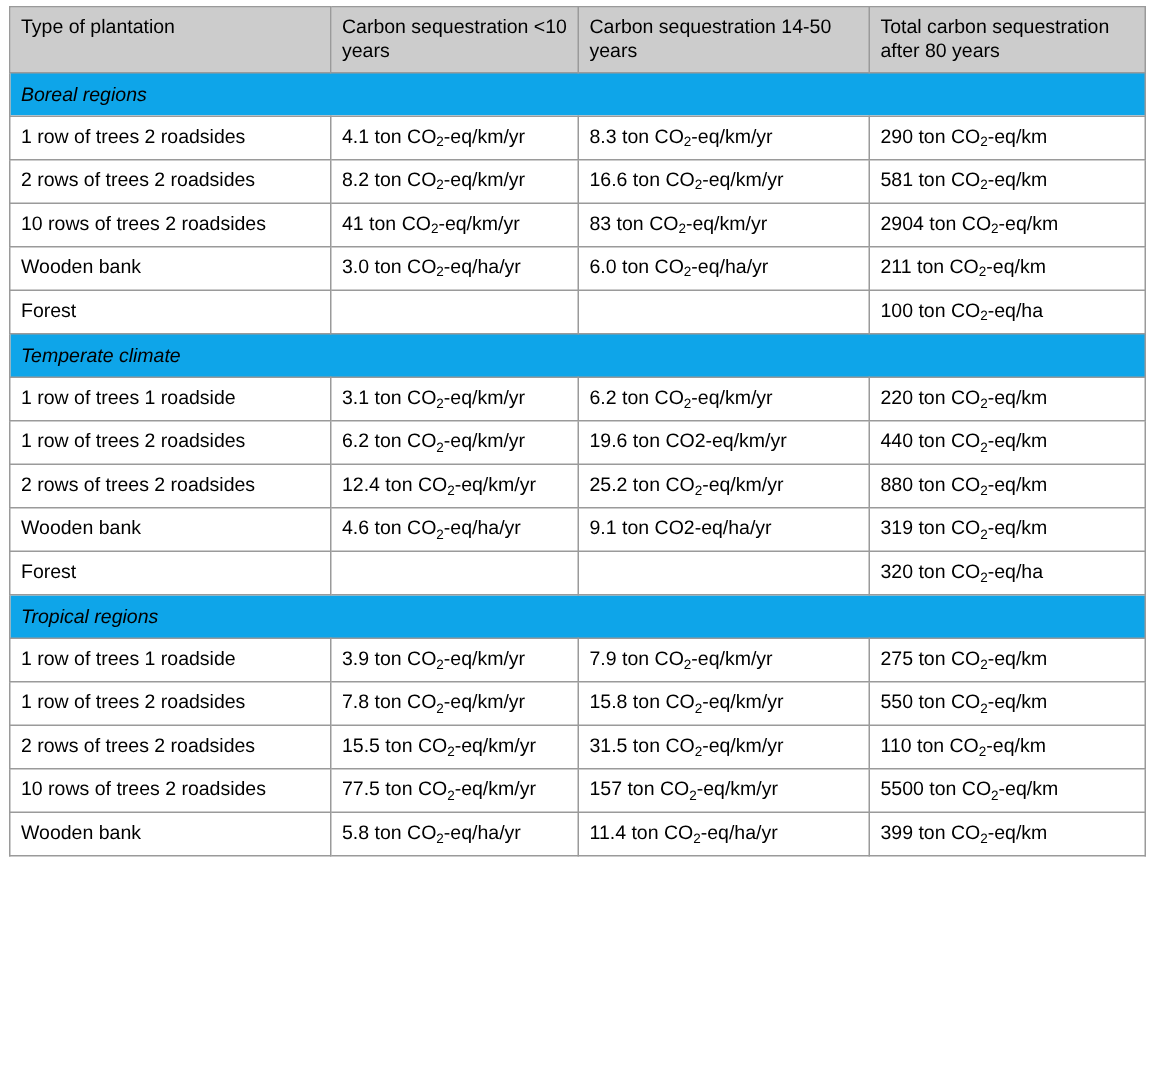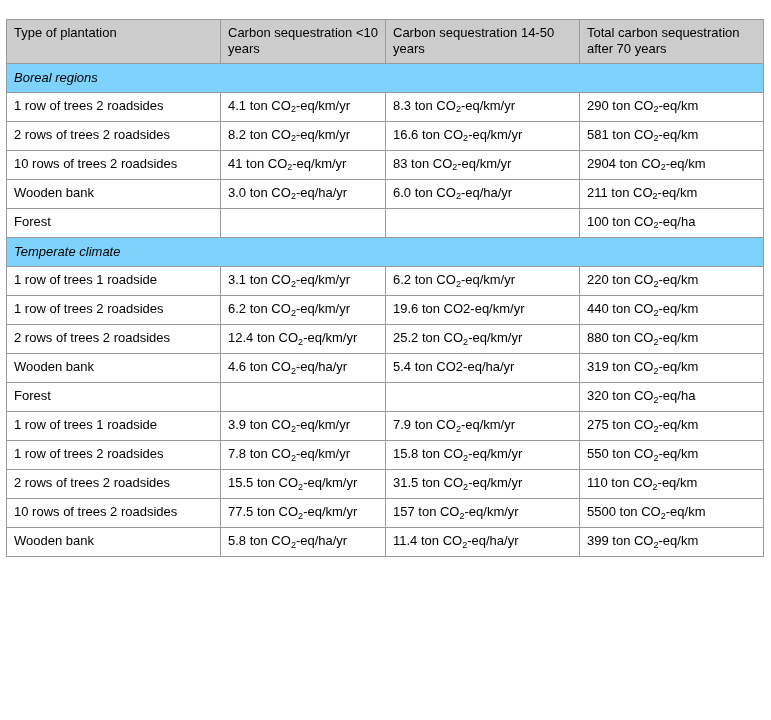--- a/index.html
+++ b/index.html
@@ -9,21 +9,21 @@
   }
   body {
     width: 771px;
     height: 720px;
     font-family: "Liberation Sans", sans-serif;
     font-size: 13px;
     color: #000000;
     overflow: hidden;
   }
   .table-wrap {
-    padding: 19px 6px 0 6px;
+    padding: 4px 6px 0 6px;
     box-sizing: border-box;
     width: 771px;
   }
   table.carbon-table {
     border-collapse: collapse;
     table-layout: fixed;
     width: 757px;
     border: 1px solid #9a9a9a;
   }
   table.carbon-table td,
@@ -40,21 +40,21 @@
     font-weight: bold;
     font-size: 13px;
     padding-top: 8px;
     padding-bottom: 8px;
   }
   col.c1 { width: 214px; }
   col.c2 { width: 165px; }
   col.c3 { width: 194px; }
   col.c4 { width: 184px; }
   tr.section-row td {
-    background: #7dd3fc;
+    background: #0ea5e9;
     font-style: italic;
     font-size: 13px;
     padding-top: 6px;
     padding-bottom: 6px;
   }
   tr.data-row td {
     background: #ffffff;
     height: 18px;
   }
   sub {
@@ -74,21 +74,21 @@
       <col class="c1">
       <col class="c2">
       <col class="c3">
       <col class="c4">
     </colgroup>
     <thead>
       <tr>
         <th>Type of plantation</th>
         <th>Carbon sequestration &lt;10 years</th>
         <th>Carbon sequestration 14-50 years</th>
-        <th>Total carbon sequestration after 70 years</th>
+        <th>Total carbon sequestration after 80 years</th>
       </tr>
     </thead>
     <tbody id="table-body">
         <tr class="section-row">
           <td colspan="4">Boreal regions</td>
         </tr>
         <tr class="data-row">
           <td>1 row of trees 2 roadsides</td>
           <td>4.1 ton CO<sub>2</sub>-eq/km/yr</td>
           <td>8.3 ton CO<sub>2</sub>-eq/km/yr</td>
@@ -135,28 +135,31 @@
         </tr>
         <tr class="data-row">
           <td>2 rows of trees 2 roadsides</td>
           <td>12.4 ton CO<sub>2</sub>-eq/km/yr</td>
           <td>25.2 ton CO<sub>2</sub>-eq/km/yr</td>
           <td>880 ton CO<sub>2</sub>-eq/km</td>
         </tr>
         <tr class="data-row">
           <td>Wooden bank</td>
           <td>4.6 ton CO<sub>2</sub>-eq/ha/yr</td>
-          <td>5.4 ton CO2-eq/ha/yr</td>
+          <td>9.1 ton CO2-eq/ha/yr</td>
           <td>319 ton CO<sub>2</sub>-eq/km</td>
         </tr>
         <tr class="data-row">
           <td>Forest</td>
           <td class="empty-cell">&nbsp;</td>
           <td class="empty-cell">&nbsp;</td>
           <td>320 ton CO<sub>2</sub>-eq/ha</td>
+        </tr>
+        <tr class="section-row">
+          <td colspan="4">Tropical regions</td>
         </tr>
         <tr class="data-row">
           <td>1 row of trees 1 roadside</td>
           <td>3.9 ton CO<sub>2</sub>-eq/km/yr</td>
           <td>7.9 ton CO<sub>2</sub>-eq/km/yr</td>
           <td>275 ton CO<sub>2</sub>-eq/km</td>
         </tr>
         <tr class="data-row">
           <td>1 row of trees 2 roadsides</td>
           <td>7.8 ton CO<sub>2</sub>-eq/km/yr</td>

